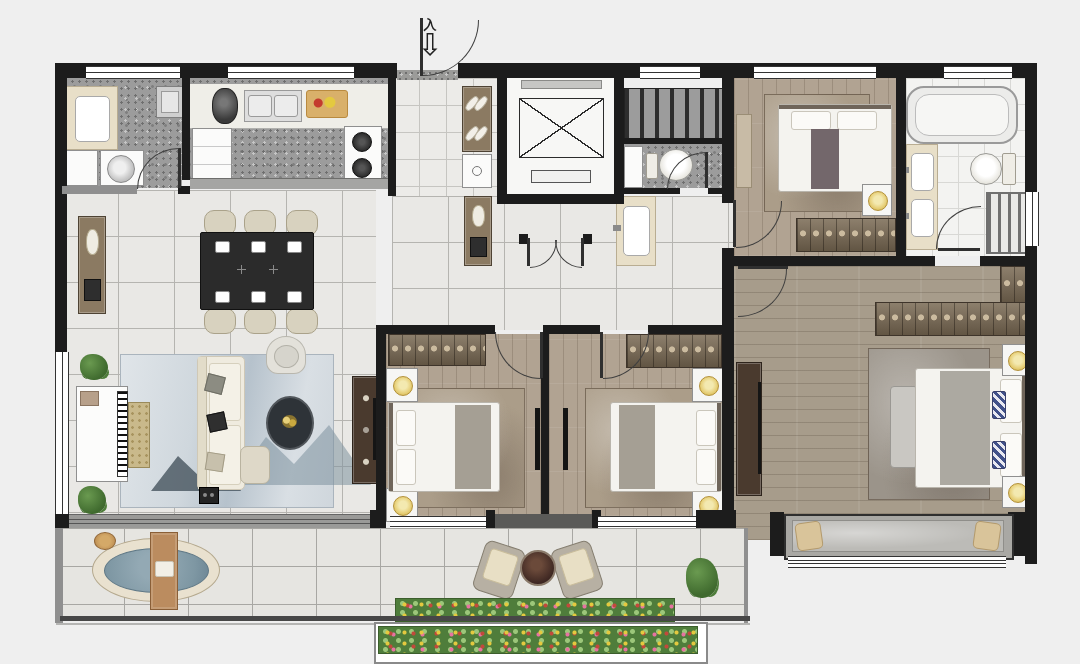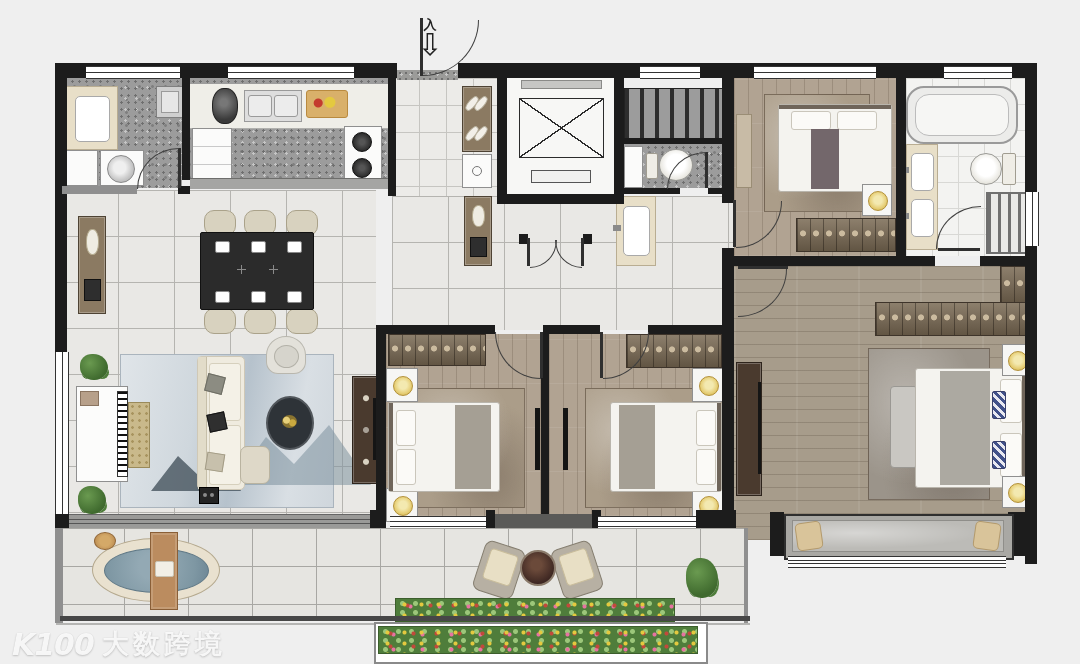--- a/index.html
+++ b/index.html
@@ -426,18 +426,14 @@
   <div class="leaf" style="left:527px;top:238px;width:3px;height:28px;"></div>
   <div class="arc br" style="left:530px;top:240px;width:26px;height:27px;"></div>
   <div class="leaf" style="left:581px;top:238px;width:3px;height:28px;"></div>
   <div class="arc bl" style="left:555px;top:240px;width:26px;height:27px;"></div>
 
   <div id="entry-marker">
     <span class="enter-char">入</span>
     <span class="enter-arrow">⇩</span>
   </div>
 
-  <div id="watermark">
-    <span class="wm-logo">K100</span>
-    <span class="wm-text">大数跨境</span>
-  </div>
 
 </div>
 
 </body></html>

